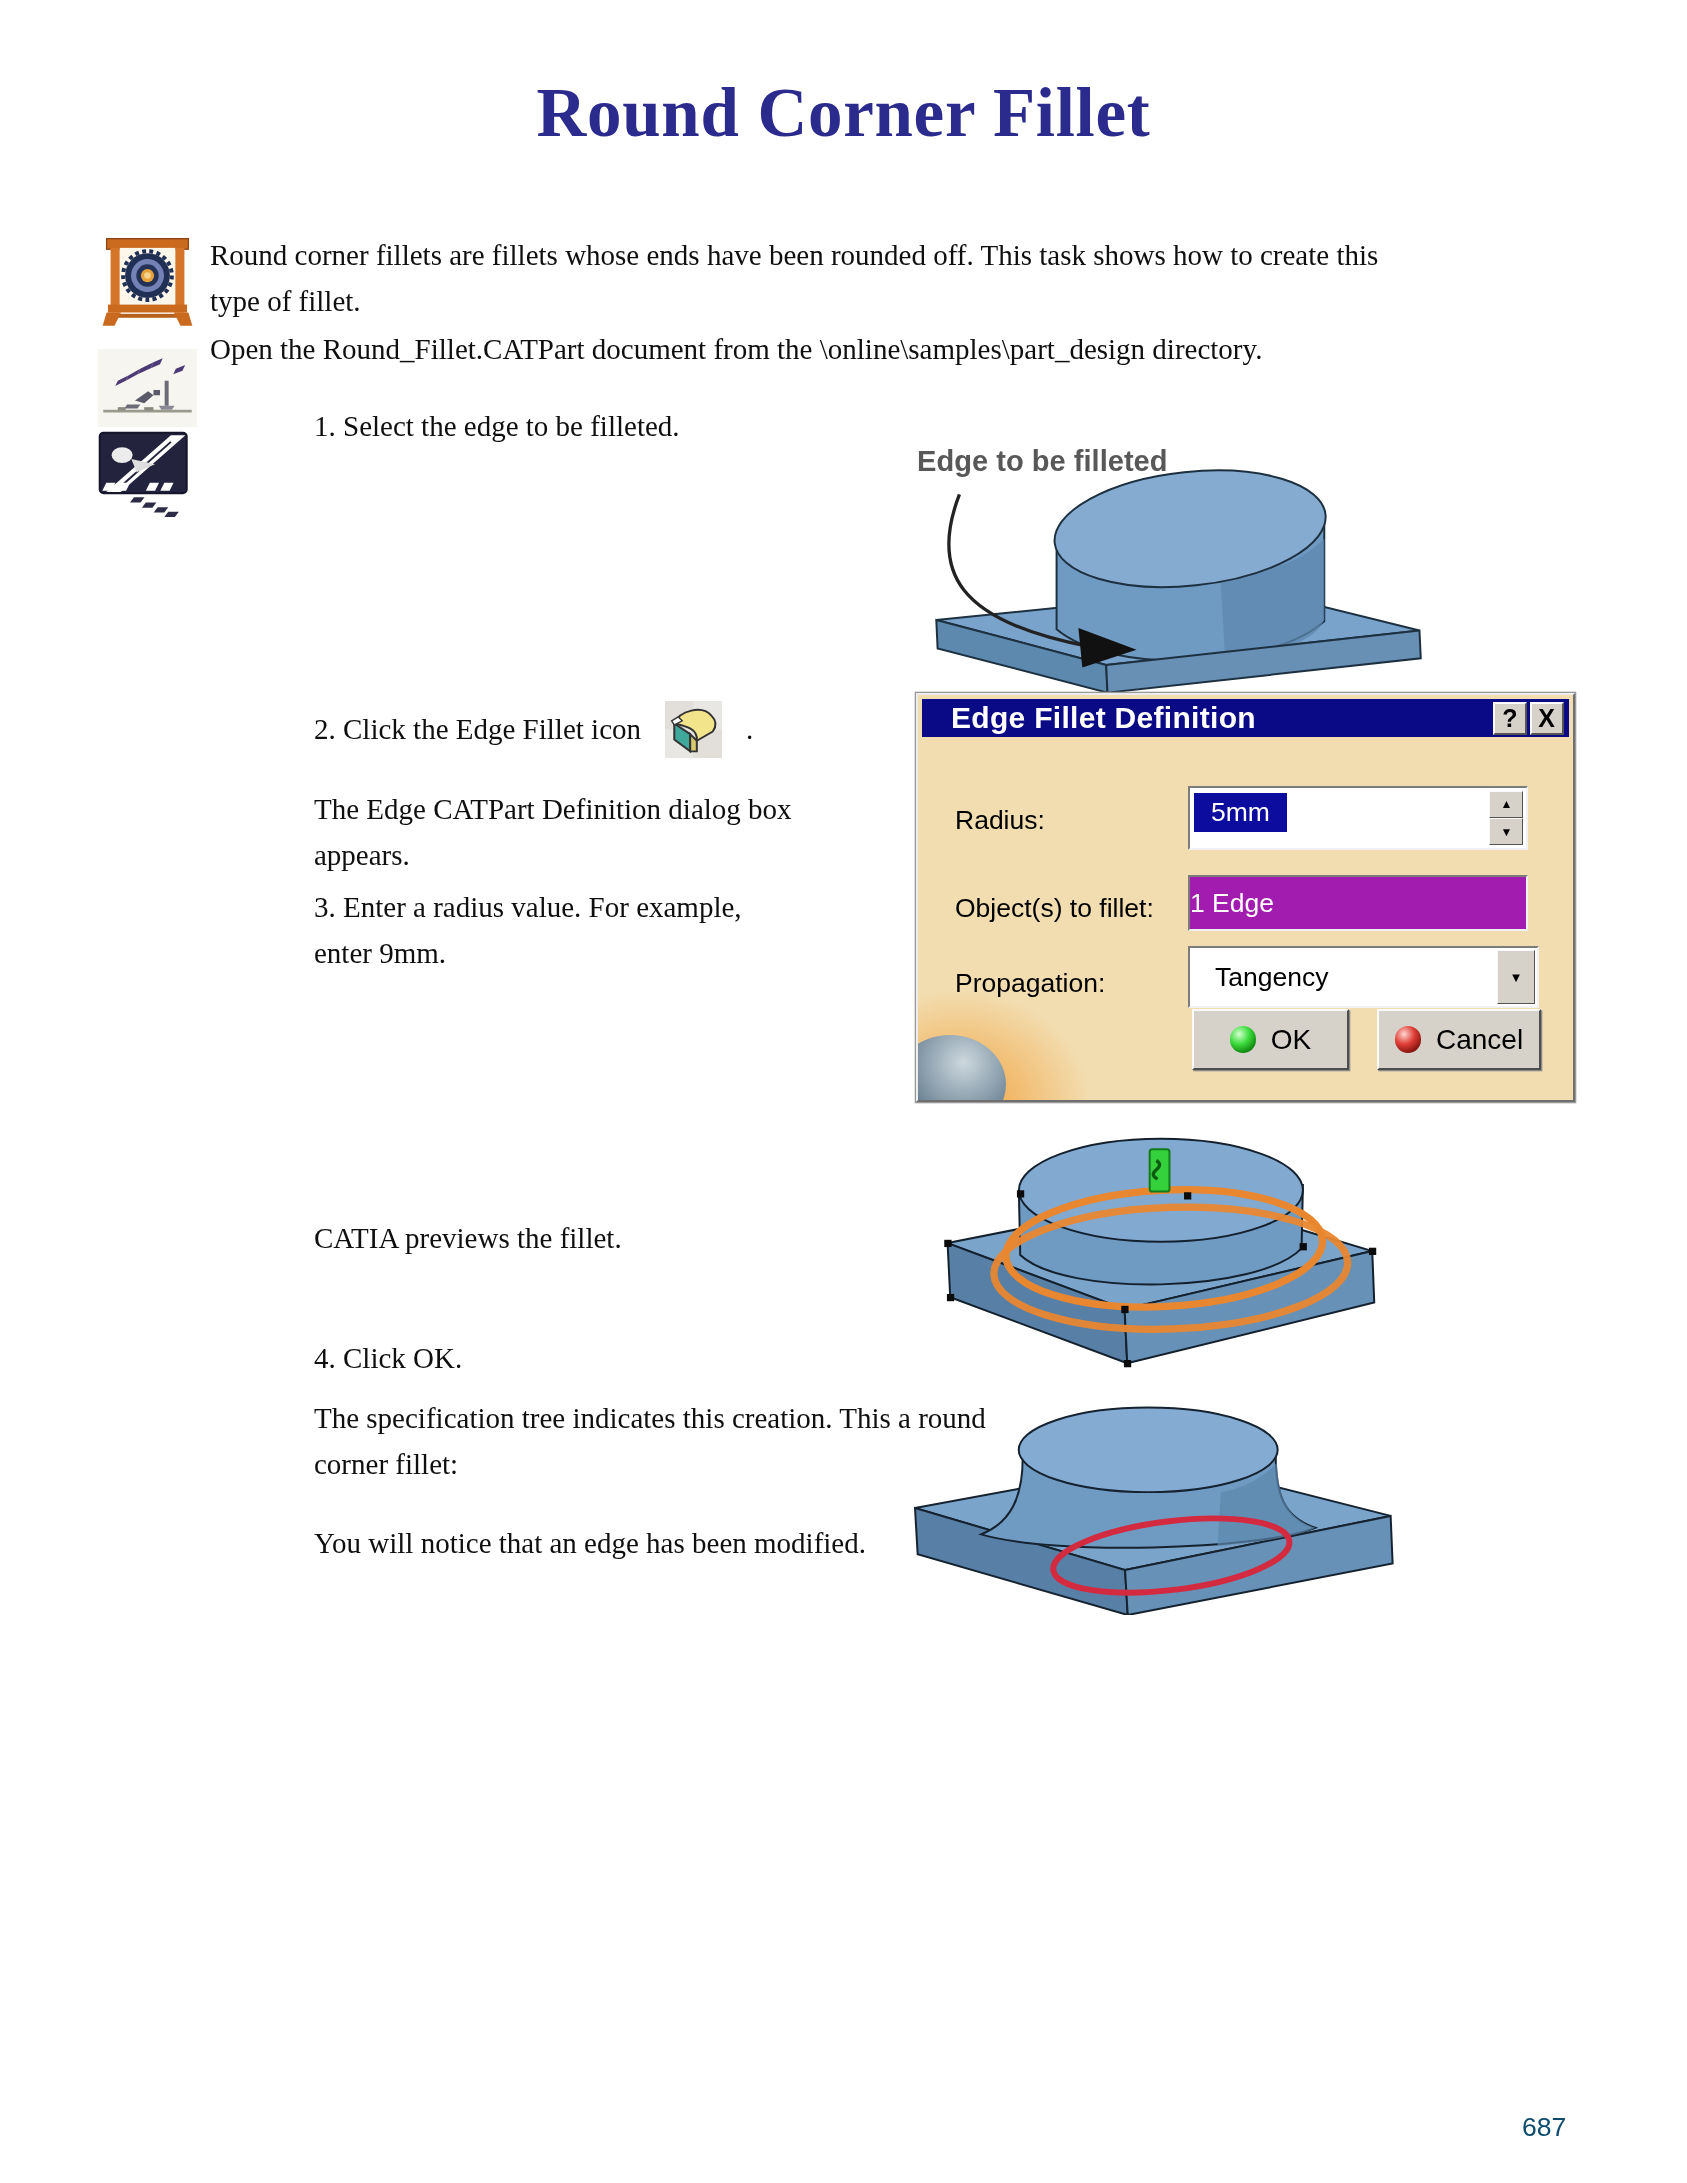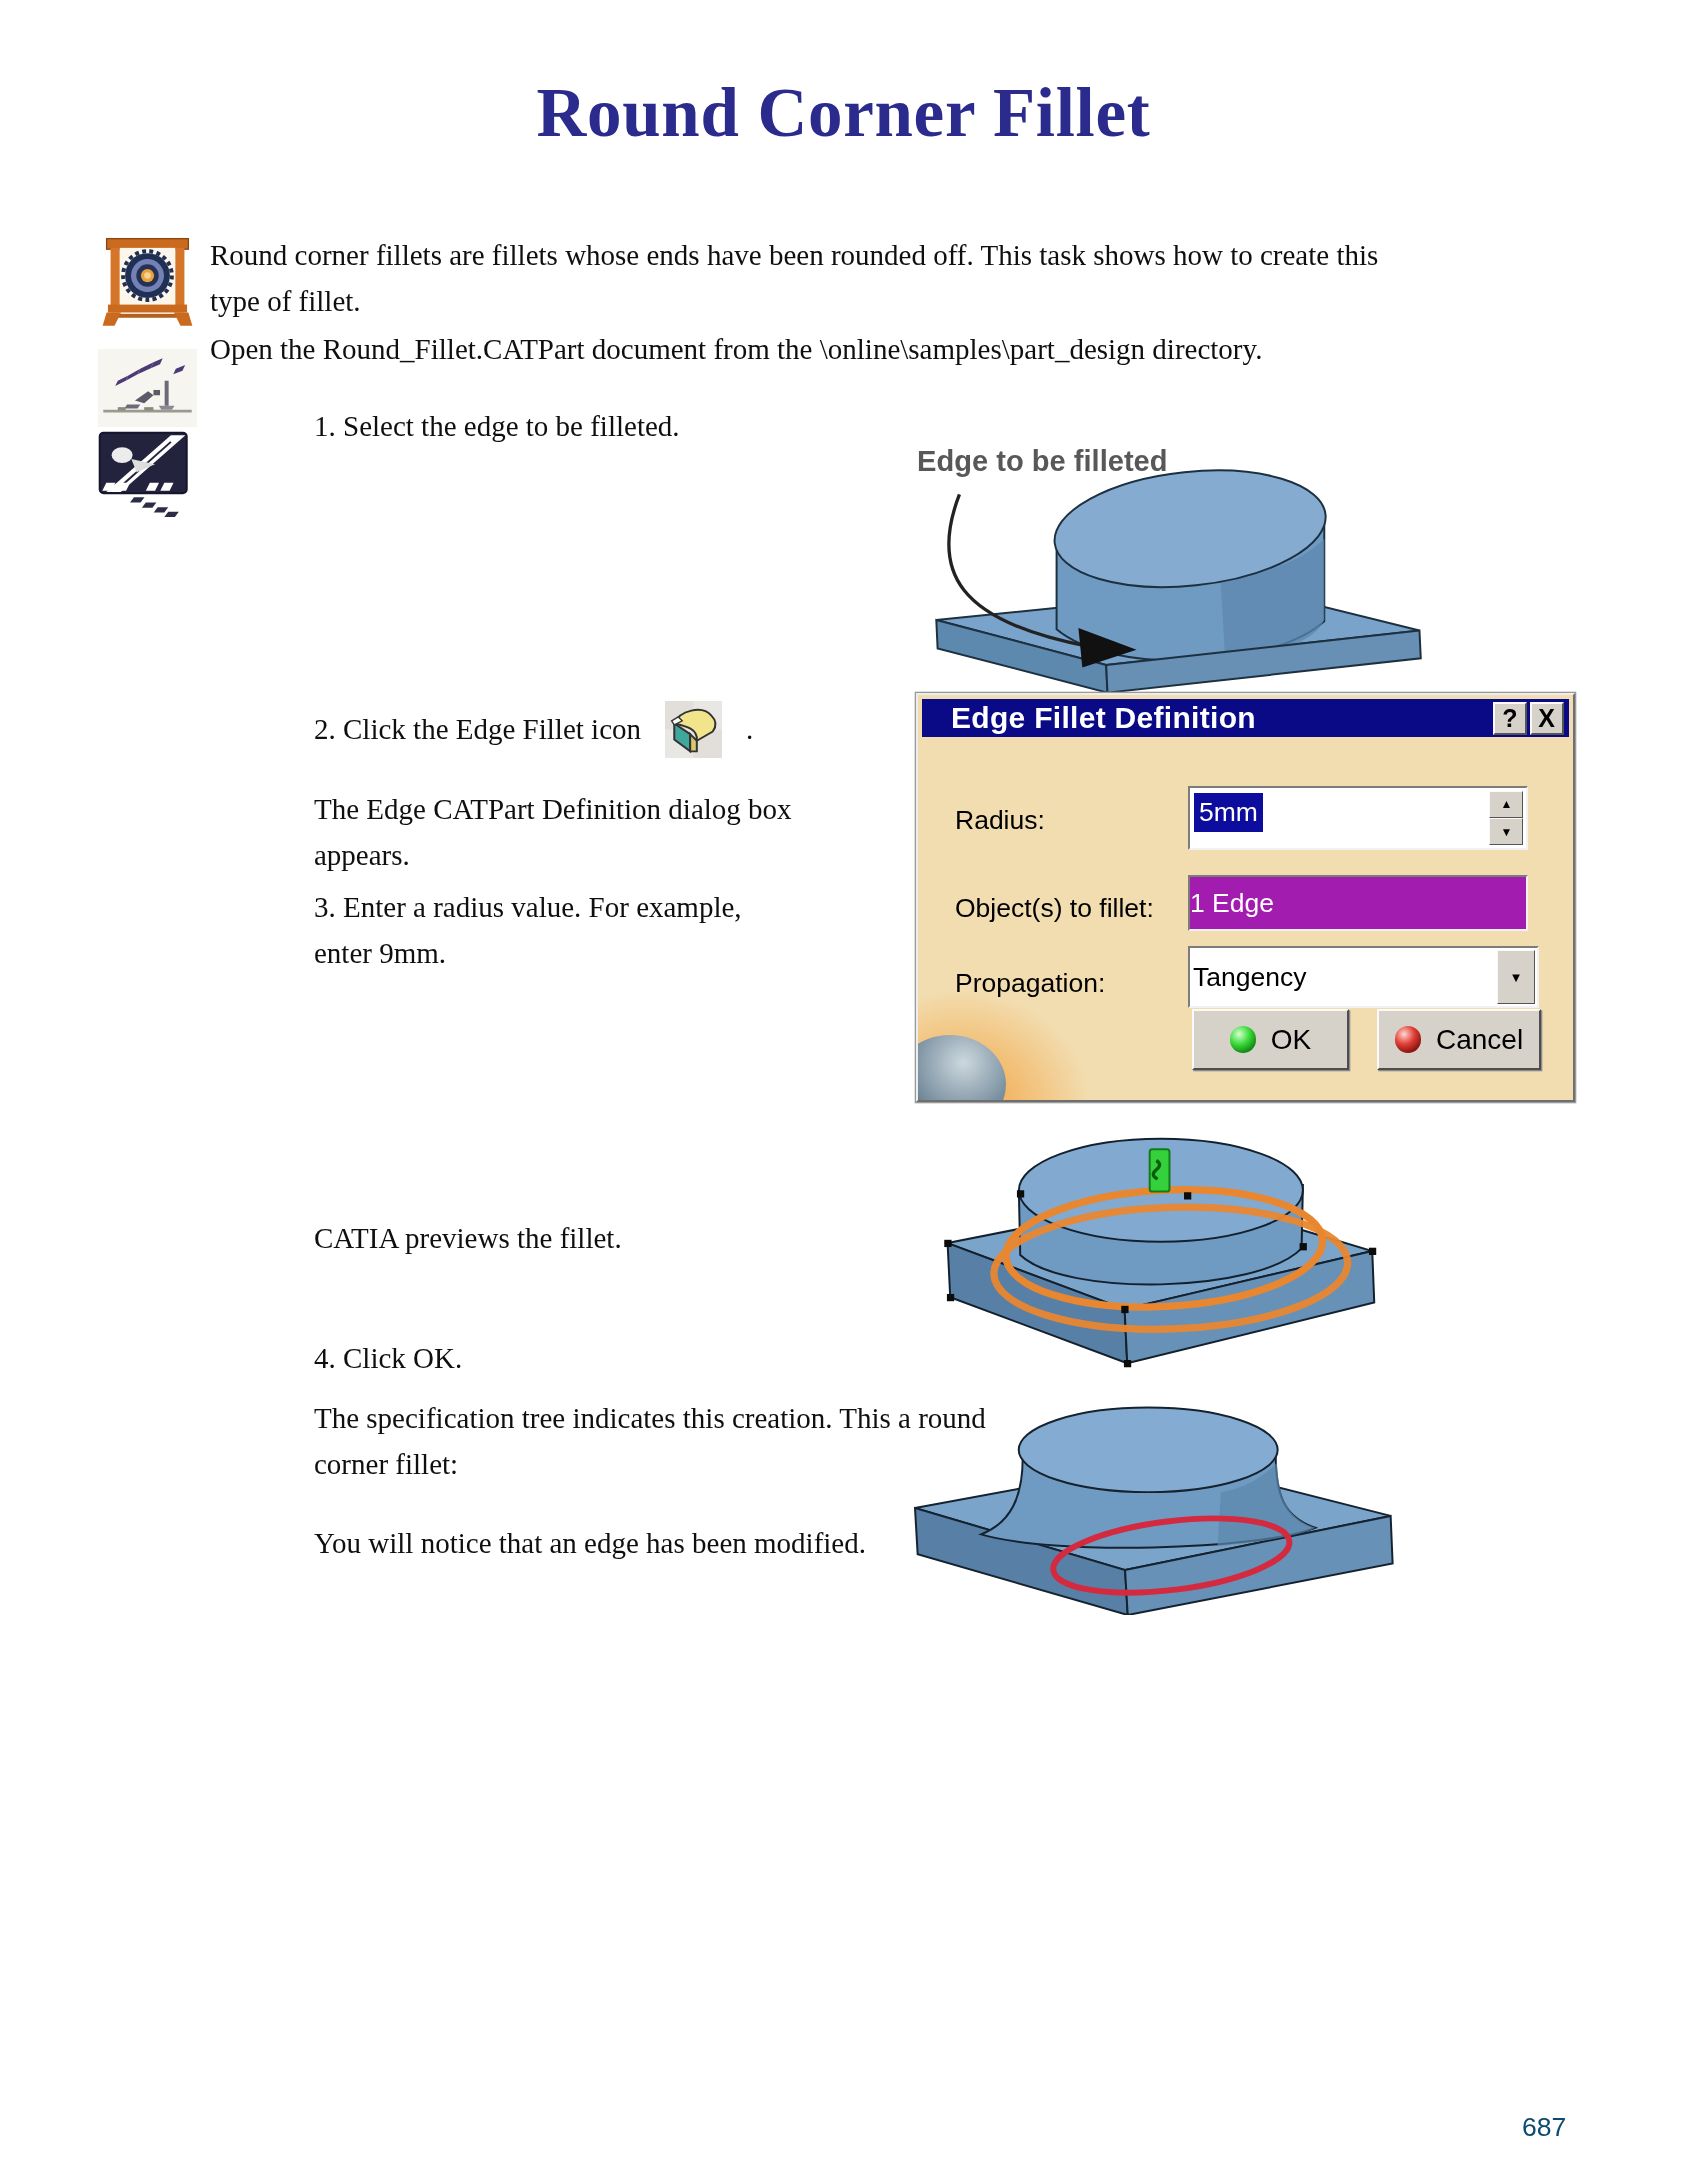--- a/index.html
+++ b/index.html
@@ -18,28 +18,28 @@
           display:flex;align-items:center;padding-left:29px;box-sizing:border-box;}
   #dlg-title{color:#ffffff;font-weight:bold;font-size:30px;letter-spacing:0.3px;}
   .dlg-sysbtn{position:absolute;top:2.6px;width:34px;height:33px;background:#d6d2ca;
           border:2px solid;border-color:#fafafa #545454 #545454 #fafafa;
           display:flex;align-items:center;justify-content:center;
           font-weight:bold;font-size:25px;color:#000;box-sizing:border-box;}
   .dlg-label{position:absolute;font-size:26.5px;color:#000;}
   .field-white{position:absolute;background:#ffffff;border:2px solid;
           border-color:#7c7c7c #f2f2f2 #f2f2f2 #7c7c7c;box-sizing:border-box;}
   .sel-chip{position:absolute;left:4px;top:5.3px;background:#0c0c9e;color:#fff;
-          font-size:26.5px;padding:4px 5px;}
+          font-size:26.5px;padding:4px 17px;}
   #spinner{position:absolute;right:2.6px;top:2.6px;bottom:2.6px;width:34px;display:flex;flex-direction:column;}
   .spin-btn{flex:1;background:#d6d2ca;border:1.3px solid;border-color:#fafafa #545454 #545454 #fafafa;
           display:flex;align-items:center;justify-content:center;font-size:12px;color:#000;box-sizing:border-box;}
   #objects-field{position:absolute;background:#a21caf;border:2px solid;
           border-color:#7c7c7c #f2f2f2 #f2f2f2 #7c7c7c;color:#fff;font-size:26.5px;
           padding-left:0;display:flex;align-items:center;box-sizing:border-box;text-align:center;}
-  #dropdown{display:flex;align-items:center;padding-left:3px;font-size:26.5px;color:#000;}
+  #dropdown{display:flex;align-items:center;padding-left:25px;font-size:26.5px;color:#000;}
   #dropdown-arrow{position:absolute;right:2px;top:2px;bottom:2px;width:38px;background:#d6d2ca;
           border:1.3px solid;border-color:#fafafa #545454 #545454 #fafafa;
           display:flex;align-items:center;justify-content:center;font-size:13.2px;box-sizing:border-box;}
   .dlg-btn{position:absolute;background:#d6d2ca;border:2px solid;
           border-color:#fafafa #4e4e4e #4e4e4e #fafafa;display:flex;align-items:center;
           justify-content:center;gap:14.6px;font-size:28px;color:#000;box-sizing:border-box;
           box-shadow:1.3px 1.3px 0 #8a8a8a;}
   .orb{width:26.5px;height:26.5px;border-radius:50%;}
   .orb-green{background:radial-gradient(circle at 35% 30%, #d6ffd0, #3ddc3d 40%, #128a12 75%, #064806);}
   .orb-red{background:radial-gradient(circle at 35% 30%, #ffd6d0, #e04038 40%, #8a1410 75%, #480505);}

